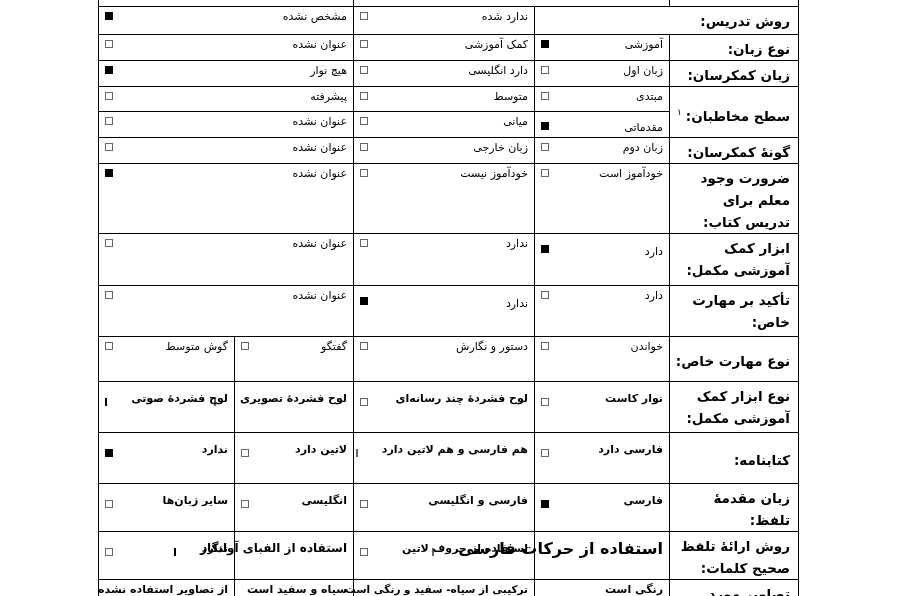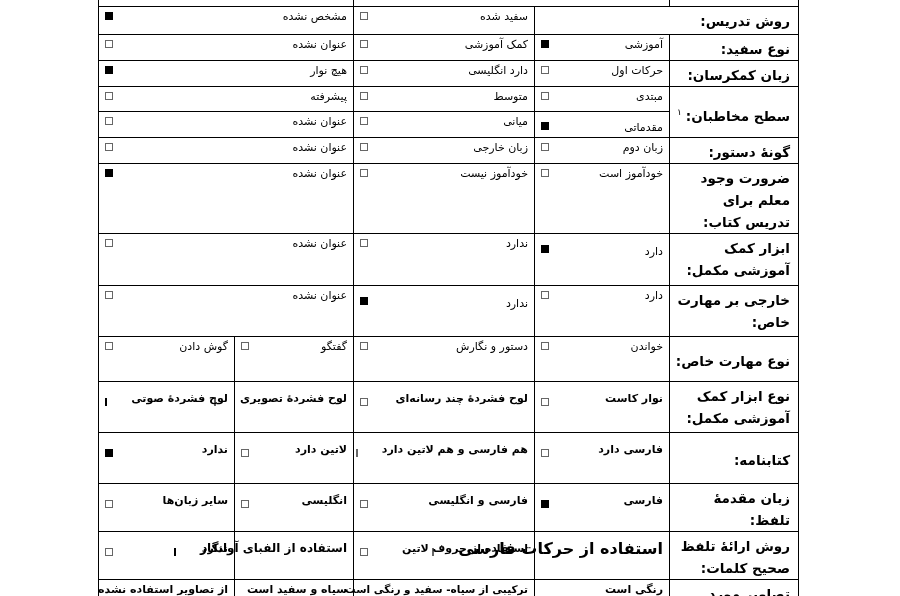--- a/index.html
+++ b/index.html
@@ -39,34 +39,34 @@
         <tr style="height:28px">
     <td class="label"></td>
     <td colspan="2"></td>
     <td colspan="2"></td>
   </tr>
 
   <tr style="height:28px">
     <td class="label" colspan="2">روش تدریس:</td>
     <td>
             <div class="opt">
-      <span class="txt">سفید شده</span>
+      <span class="txt">ندارد شده</span>
       <span class="box"></span>
             </div>
           </td>
     <td colspan="2">
             <div class="opt">
       <span class="txt">مشخص نشده</span>
       <span class="box on"></span>
             </div>
           </td>
   </tr>
 
   <tr style="height:26px">
-    <td class="label">نوع سفید:</td>
+    <td class="label">نوع زبان:</td>
     <td>
             <div class="opt">
       <span class="txt">آموزشی</span>
       <span class="box on"></span>
             </div>
           </td>
     <td>
             <div class="opt">
       <span class="txt">کمک آموزشی</span>
       <span class="box"></span>
@@ -77,21 +77,21 @@
       <span class="txt">عنوان نشده</span>
       <span class="box"></span>
             </div>
           </td>
   </tr>
 
   <tr style="height:26px">
     <td class="label">زبان کمکرسان:</td>
     <td>
             <div class="opt">
-      <span class="txt">حرکات اول</span>
+      <span class="txt">زبان اول</span>
       <span class="box"></span>
             </div>
           </td>
     <td>
             <div class="opt">
       <span class="txt">دارد انگلیسی</span>
       <span class="box"></span>
             </div>
           </td>
     <td colspan="2">
@@ -138,21 +138,21 @@
           </td>
     <td colspan="2">
             <div class="opt">
       <span class="txt">عنوان نشده</span>
       <span class="box"></span>
             </div>
           </td>
   </tr>
 
   <tr style="height:25px">
-    <td class="label">گونهٔ دستور:</td>
+    <td class="label">گونهٔ کمکرسان:</td>
     <td>
             <div class="opt">
       <span class="txt">زبان دوم</span>
       <span class="box"></span>
             </div>
           </td>
     <td>
             <div class="opt">
       <span class="txt">زبان خارجی</span>
       <span class="box"></span>
@@ -204,21 +204,21 @@
           </td>
     <td colspan="2">
             <div class="opt">
       <span class="txt">عنوان نشده</span>
       <span class="box"></span>
             </div>
           </td>
   </tr>
 
   <tr style="height:51px">
-    <td class="label">خارجی بر مهارت خاص:</td>
+    <td class="label">تأکید بر مهارت خاص:</td>
     <td>
             <div class="opt">
       <span class="txt">دارد</span>
       <span class="box"></span>
             </div>
           </td>
     <td>
             <div class="opt">
       <span class="txt center-txt">ندارد</span>
       <span class="box on" style="margin-top:9px"></span>
@@ -247,21 +247,21 @@
             </div>
           </td>
     <td>
             <div class="opt">
       <span class="txt">گفتگو</span>
       <span class="box"></span>
             </div>
           </td>
     <td>
             <div class="opt">
-      <span class="txt">گوش دادن</span>
+      <span class="txt">گوش متوسط</span>
       <span class="box"></span>
             </div>
           </td>
   </tr>
 
   <tr style="height:51px">
     <td class="label">نوع ابزار کمک آموزشی مکمل:</td>
     <td>
             <div class="opt stack">
       <span class="txt">نوار کاست</span>

